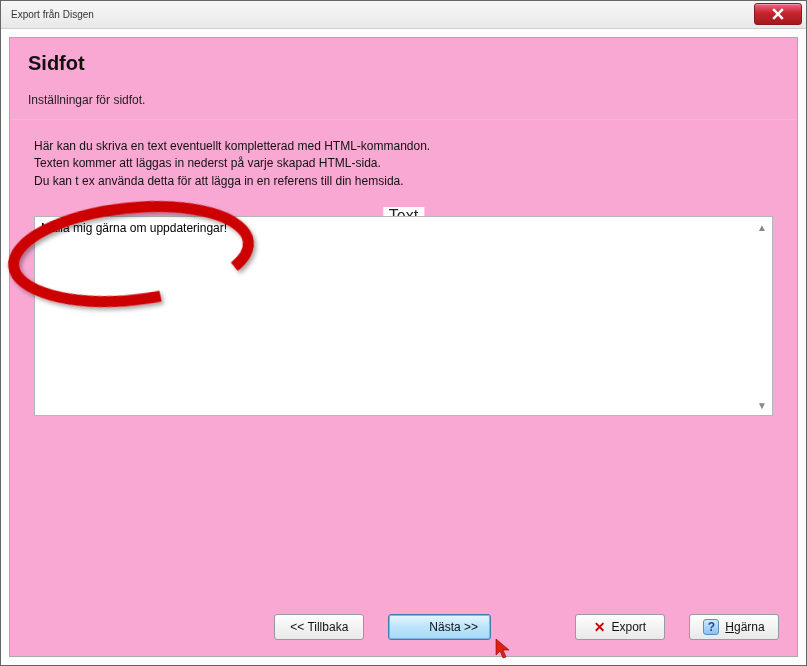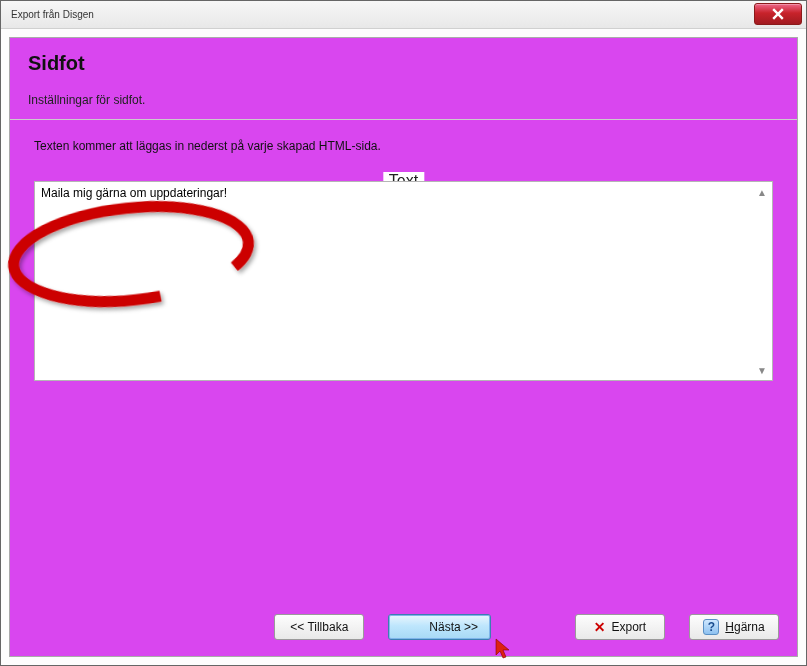--- a/index.html
+++ b/index.html
@@ -47,21 +47,21 @@
   .outer-area {
     position: absolute;
     top: 28px; left: 0; right: 0; bottom: 0;
     background: #fdfdfd;
     padding: 8px;
   }
   .wizard-frame {
     width: 100%;
     height: 100%;
     border: 1px solid #aaa;
-    background: #d946ef;
+    background: #f9a8d4;
     position: relative;
   }
   .header-block {
     padding: 14px 18px 12px 18px;
     border-bottom: 1px solid #ccc;
   }
   .header-title {
     font-size: 20px;
     font-weight: bold;
     color: #111;
@@ -215,21 +215,23 @@
 <div class="outer-area">
   <div class="wizard-frame">
 
     <div class="header-block">
       <div class="header-title">Sidfot</div>
       <div class="header-sub">Inställningar för sidfot.</div>
     </div>
 
     <div class="body-area">
       <div class="instructions">
+        <div>Här kan du skriva en text eventuellt kompletterad med HTML-kommandon.</div>
         <div>Texten kommer att läggas in nederst på varje skapad HTML-sida.</div>
+        <div>Du kan t ex använda detta för att lägga in en referens till din hemsida.</div>
       </div>
 
       <div class="fieldset-wrap">
         <div class="fieldset-label">
           <span>Te</span><u>x</u><span>t</span>
         </div>
         <div class="text-frame">
           <textarea class="text-input" style="">Maila mig gärna om uppdateringar!</textarea>
           <div class="scroll-up">▲</div>
           <div class="scroll-down">▼</div>

